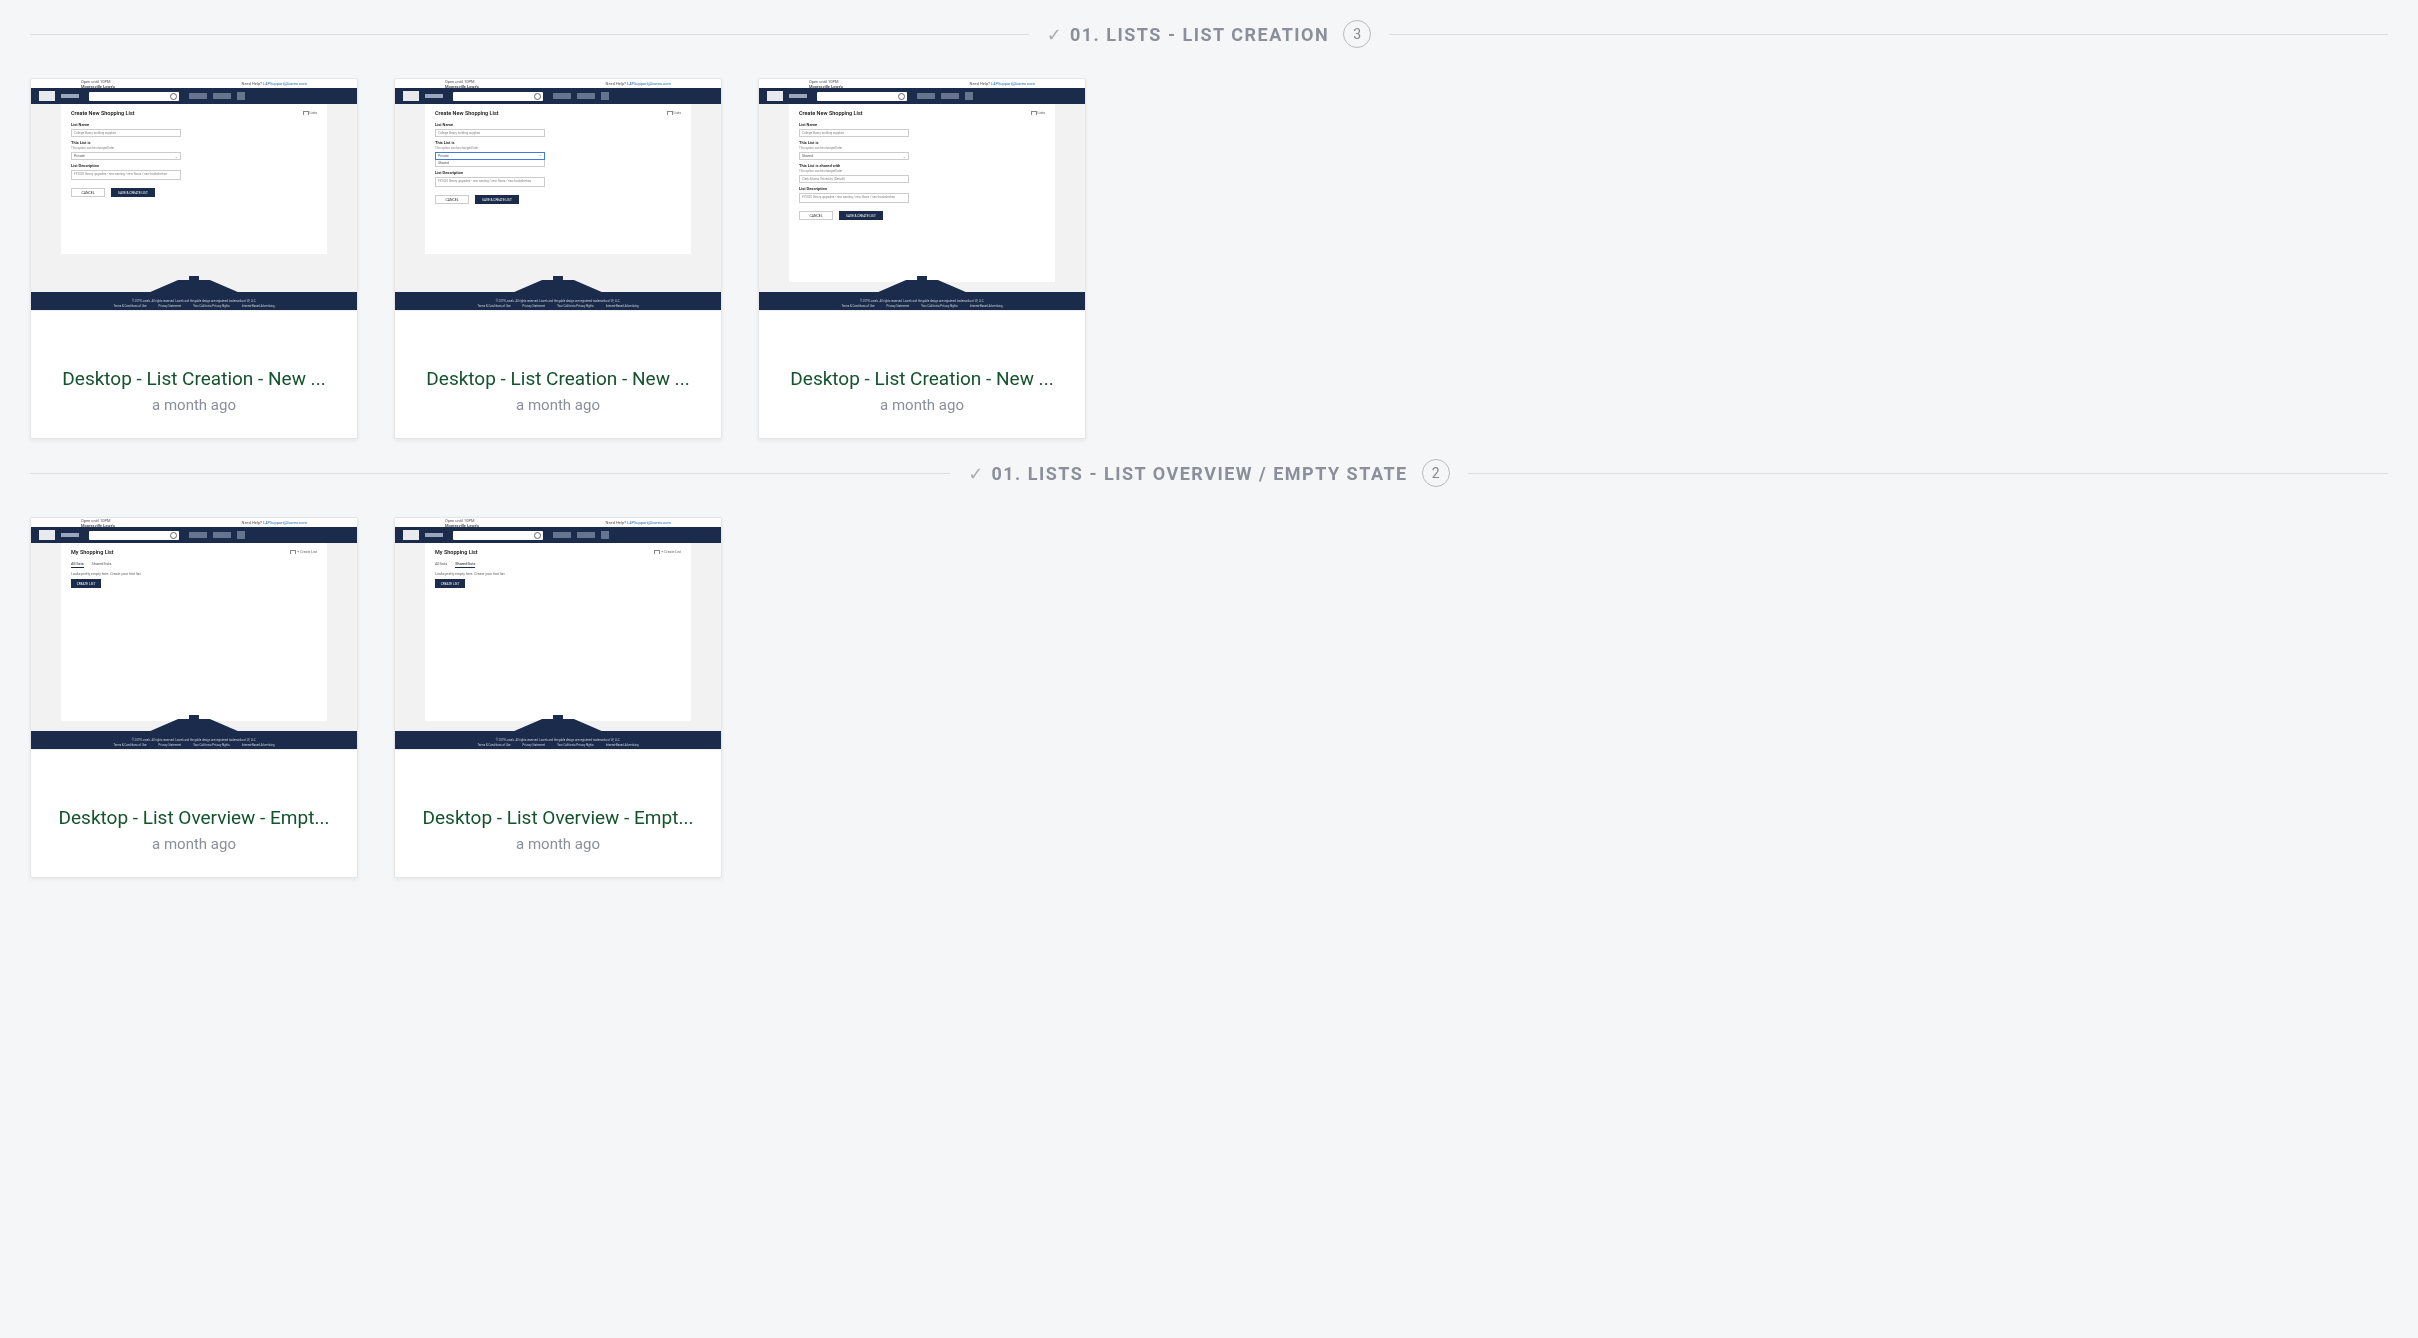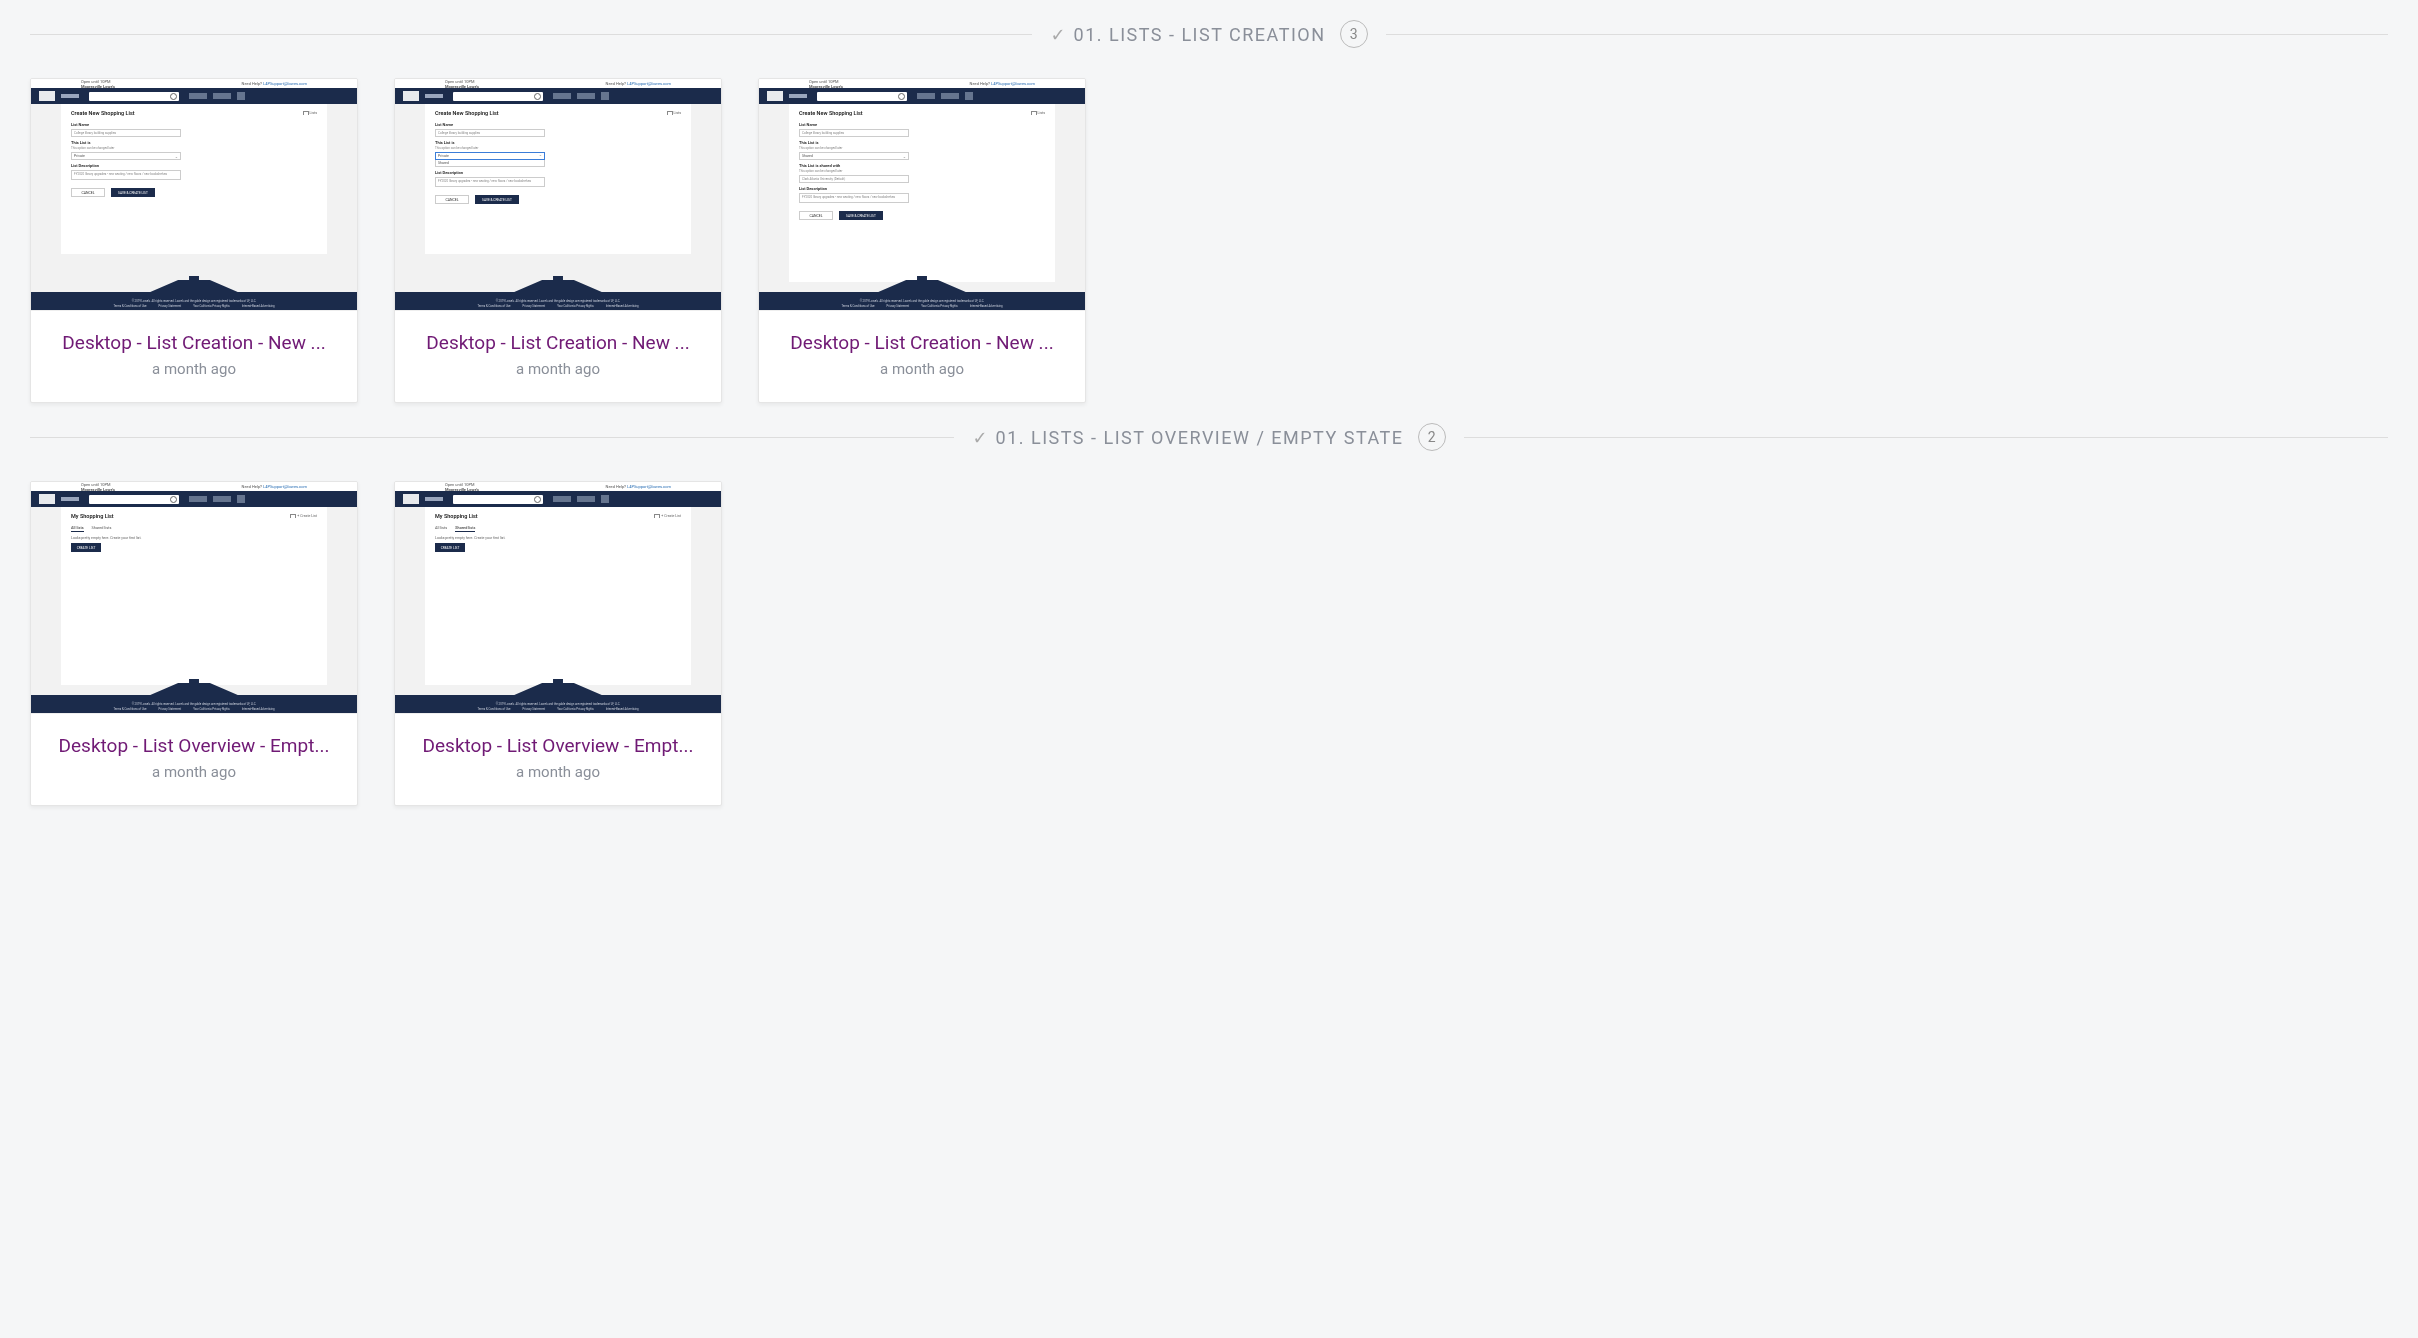--- a/index.html
+++ b/index.html
@@ -26,21 +26,21 @@
     align-items: center;
     padding: 0 18px;
   }
   .section-divider .check {
     color: #aaa;
     font-size: 18px;
     margin-right: 8px;
   }
   .section-divider .title {
     font-size: 18px;
-    font-weight: 400;
+    font-weight: 700;
     letter-spacing: 1.5px;
     color: #8a8f99;
     text-transform: uppercase;
   }
   .section-divider .count {
     margin-left: 14px;
     width: 28px;
     height: 28px;
     border: 1.5px solid #bbb;
     border-radius: 50%;
@@ -71,26 +71,27 @@
     position: relative;
     overflow: hidden;
     border-bottom: 1px solid #eee;
   }
   .card-footer {
     padding: 20px 16px 24px 16px;
     text-align: center;
   }
   .card-title {
     font-size: 19px;
-    color: #701a75;
+    color: #14532d;
     font-weight: 400;
     white-space: nowrap;
     overflow: hidden;
     text-overflow: ellipsis;
     margin-bottom: 6px;
+    margin-top: 36px;
   }
   .card-time {
     font-size: 15px;
     color: #8a8f99;
     text-align: center;
   }
 
   
   .mock {
     position: absolute;

